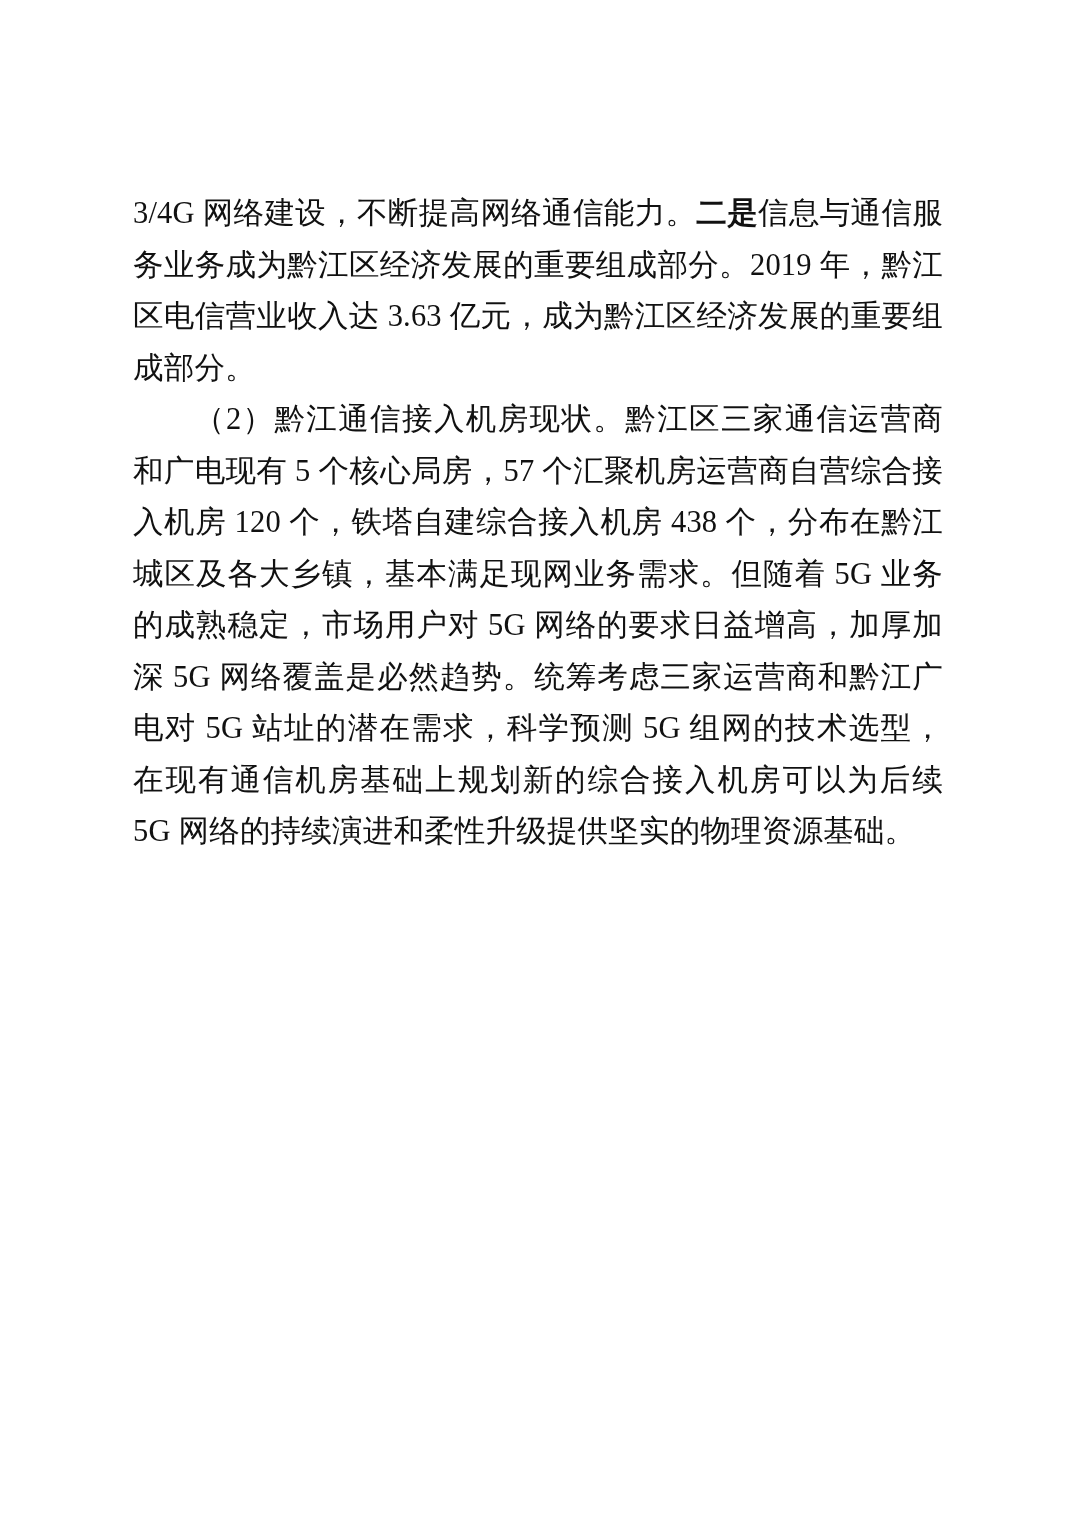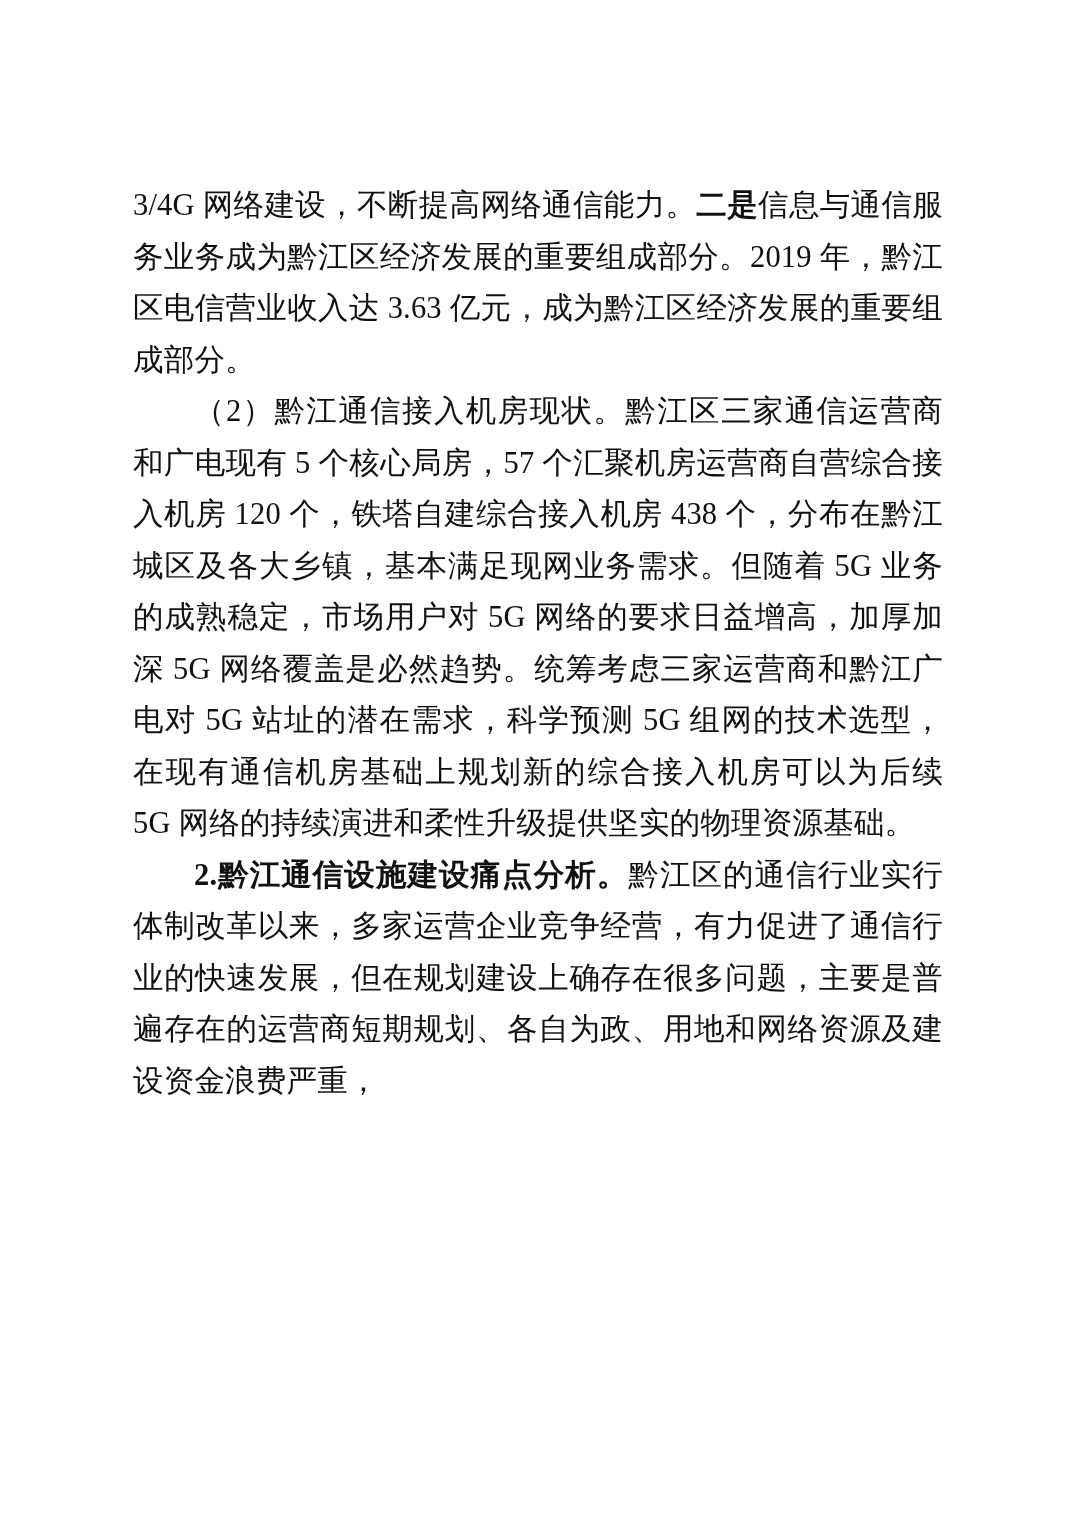--- a/index.html
+++ b/index.html
@@ -8,21 +8,21 @@
     background: #ffffff;
   }
   body {
     font-family: "Liberation Serif", "DejaVu Serif", serif;
     color: #1a1a1a;
   }
   .page {
     position: relative;
     width: 1074px;
     height: 1192px;
-    margin: 0 auto;
+    margin: 8px auto;
     background: #ffffff;
     box-sizing: border-box;
     overflow: hidden;
   }
   .content {
     position: absolute;
     left: 133px;
     top: 180px;
     width: 810px;
   }
@@ -64,19 +64,16 @@
 
     <p class="para">
       <span>3/4G 网络建设，不断提高网络通信能力。</span><span class="bold">二是</span><span>信息与通信服务业务成为黔江区经济发展的重要组成部分。2019 年，黔江区电信营业收入达 3.63 亿元，成为黔江区经济发展的重要组成部分。</span>
     </p>
 
 
     <p class="para indent">
       <span>（2）黔江通信接入机房现状。黔江区三家通信运营商和广电现有 5 个核心局房，57 个汇聚机房运营商自营综合接入机房 120 个，铁塔自建综合接入机房 438 个，分布在黔江城区及各大乡镇，基本满足现网业务需求。但随着 5G 业务的成熟稳定，市场用户对 5G 网络的要求日益增高，加厚加深 5G 网络覆盖是必然趋势。统筹考虑三家运营商和黔江广电对 5G 站址的潜在需求，科学预测 5G 组网的技术选型，在现有通信机房基础上规划新的综合接入机房可以为后续 5G 网络的持续演进和柔性升级提供坚实的物理资源基础。</span>
     </p>
 
-    <p class="para indent">
-      <span class="bold">2.黔江通信设施建设痛点分析。</span><span>黔江区的通信行业实行体制改革以来，多家运营企业竞争经营，有力促进了通信行业的快速发展，但在规划建设上确存在很多问题，主要是普遍存在的运营商短期规划、各自为政、用地和网络资源及建设资金浪费严重，</span>
-    </p>
 
   </div>
 
 </div>
 
 </body></html>

